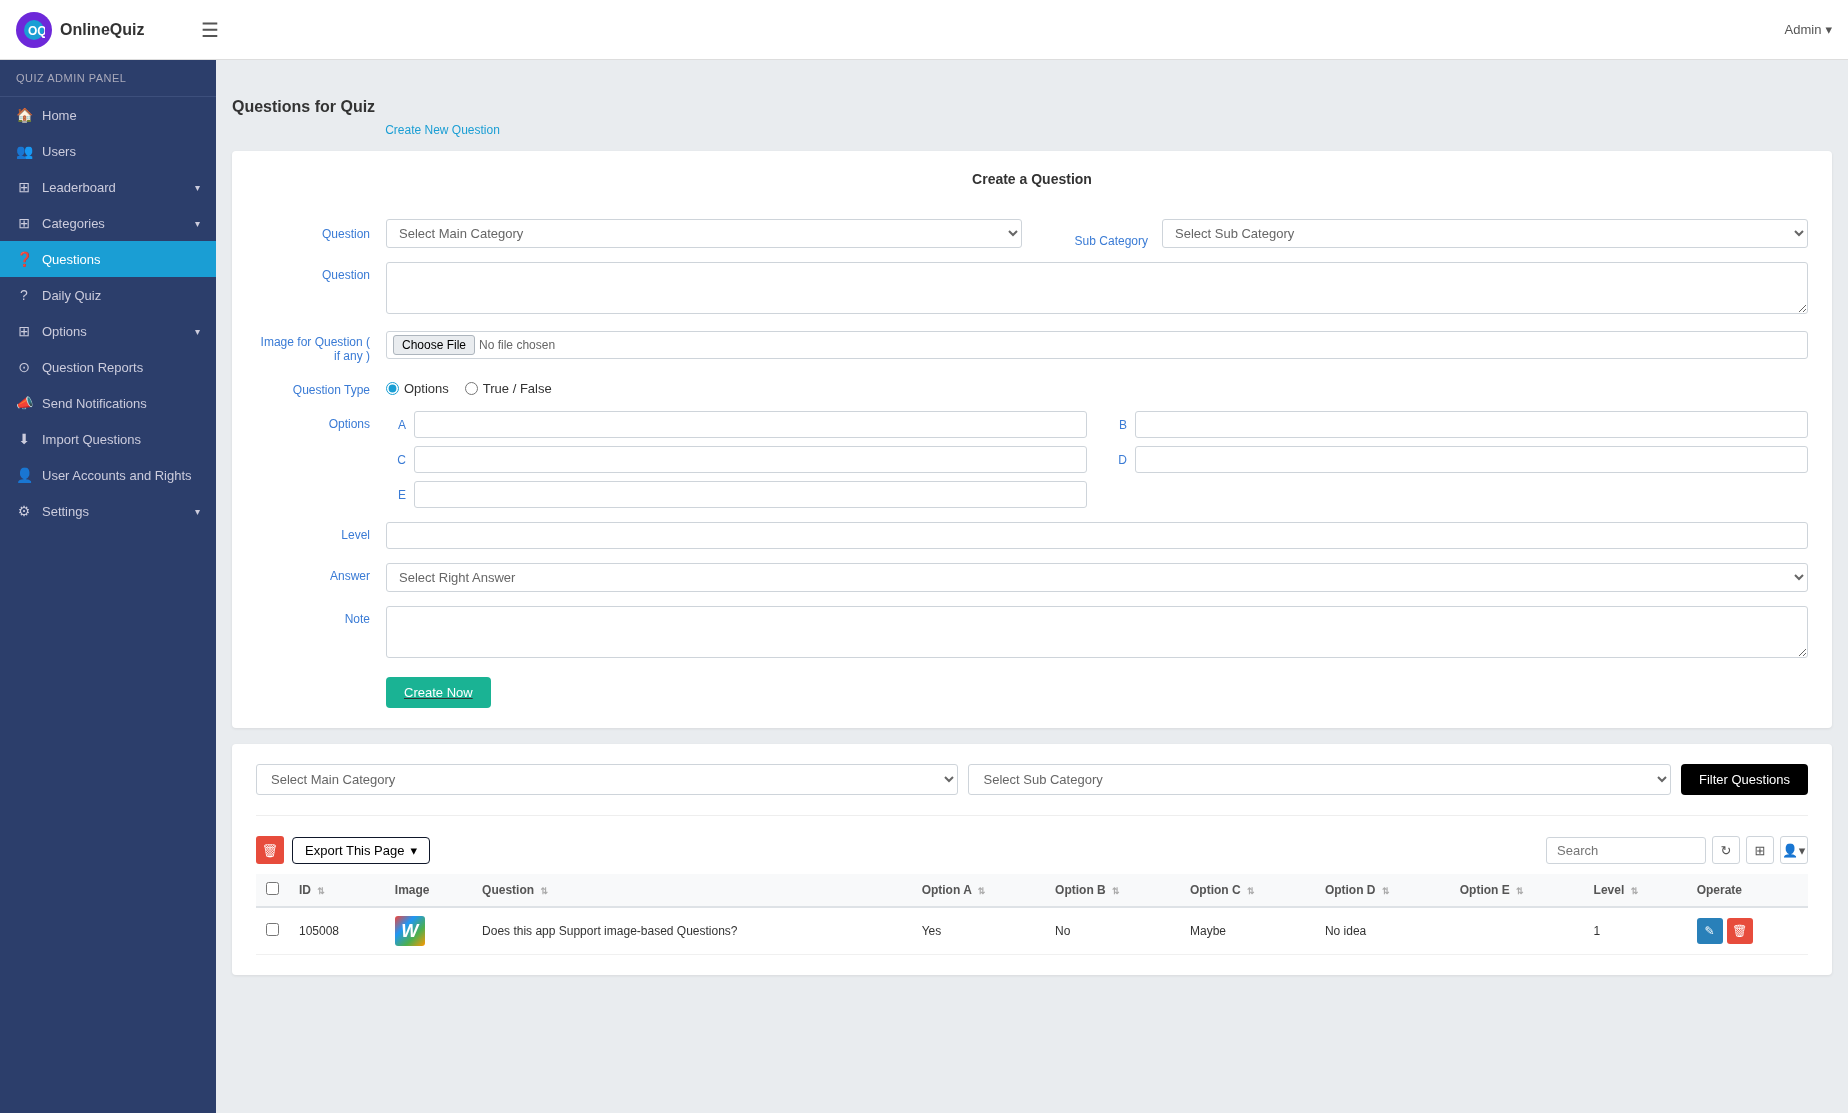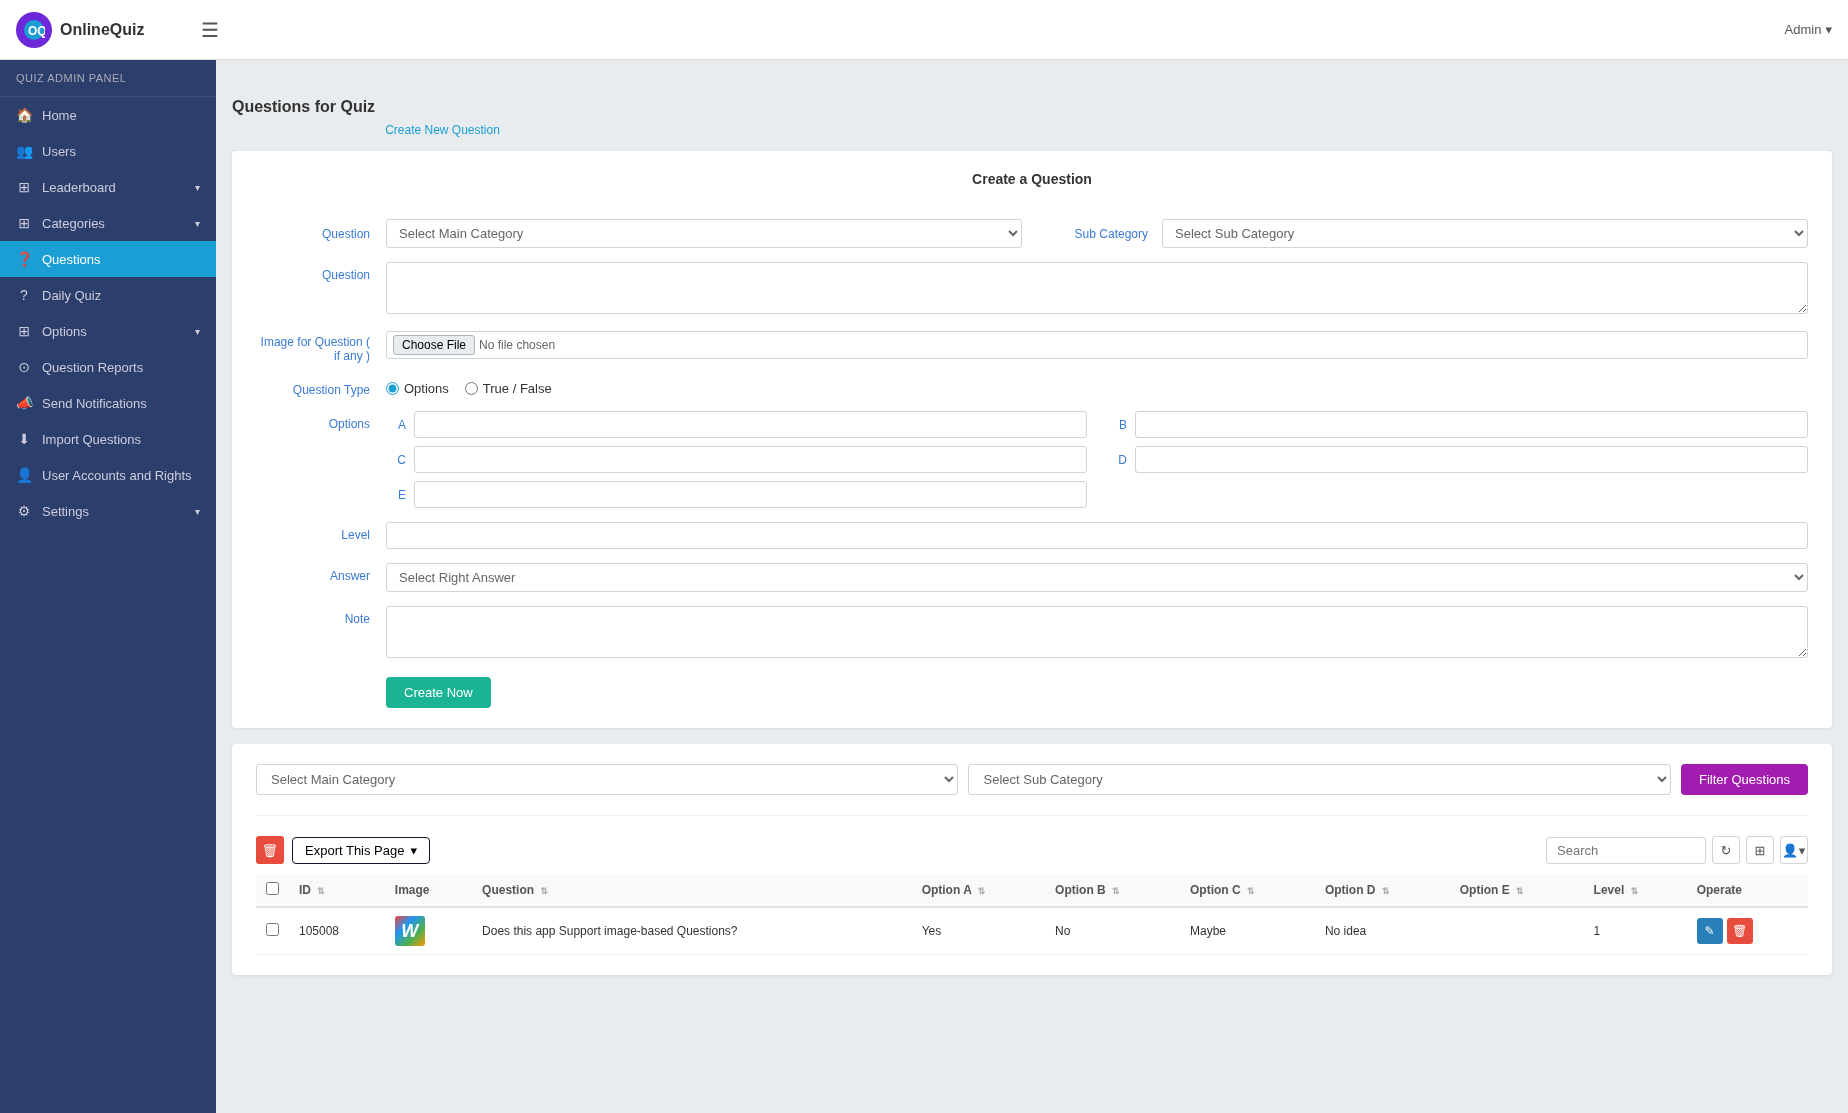--- a/index.html
+++ b/index.html
@@ -57,21 +57,21 @@
     .option-label { width: 20px; text-align: right; font-size: 12px; color: #3a7bd5; flex-shrink: 0; }
     .option-input { flex: 1; border: 1px solid #ced4da; border-radius: 3px; padding: 5px 8px; font-size: 13px; outline: none; }
 
     
     .file-input-wrapper { display: flex; align-items: center; gap: 4px; border: 1px solid #ced4da; border-radius: 3px; padding: 3px 6px; background: #fff; }
     .file-btn { background: #e9ecef; border: 1px solid #adb5bd; border-radius: 3px; padding: 2px 8px; font-size: 12px; cursor: pointer; }
     .file-name { font-size: 12px; color: #666; }
 
     
     .btn-primary { background: #1ab394; color: #fff; border: none; border-radius: 4px; padding: 8px 18px; font-size: 13px; cursor: pointer; font-weight: 500; }
-    .btn-filter { background: #a21caf; color: #fff; border: none; border-radius: 4px; padding: 8px 18px; font-size: 13px; cursor: pointer; flex: 0 0 auto; }
+    .btn-filter { background: #000000; color: #fff; border: none; border-radius: 4px; padding: 8px 18px; font-size: 13px; cursor: pointer; flex: 0 0 auto; }
     .btn-export { background: #fff; border: 1px solid #0f172a; border-radius: 4px; padding: 5px 12px; font-size: 13px; cursor: pointer; display: flex; align-items: center; gap: 6px; }
     .btn-delete-red { background: #e74c3c; color: #fff; border: none; border-radius: 3px; width: 28px; height: 28px; display: flex; align-items: center; justify-content: center; cursor: pointer; font-size: 13px; }
     .filter-row { display: flex; gap: 10px; align-items: center; }
     .filter-select { flex: 1; border: 1px solid #ced4da; border-radius: 3px; padding: 6px 10px; font-size: 13px; color: #666; background: #fff; appearance: auto; }
 
     
     .table-toolbar { display: flex; align-items: center; gap: 8px; margin-bottom: 10px; }
     .search-box { border: 1px solid #ced4da; border-radius: 3px; padding: 5px 10px; font-size: 13px; width: 160px; outline: none; }
     .toolbar-icon { background: #fff; border: 1px solid #ced4da; border-radius: 3px; width: 28px; height: 28px; display: flex; align-items: center; justify-content: center; cursor: pointer; font-size: 13px; color: #555; }
     .ml-auto { margin-left: auto; }
@@ -82,21 +82,21 @@
     th { padding: 8px 10px; text-align: left; font-weight: 600; color: #555; font-size: 12px; white-space: nowrap; }
     th .sort-icon { font-size: 9px; color: #aaa; margin-left: 3px; }
     td { padding: 8px 10px; border-bottom: 1px solid #f0f0f0; color: #333; vertical-align: middle; }
     .checkbox-col { width: 28px; }
     input[type="checkbox"] { cursor: pointer; }
 
     .operate-btns { display: flex; gap: 4px; }
     .btn-edit { background: #2980b9; color: #fff; border: none; border-radius: 3px; width: 26px; height: 26px; display: flex; align-items: center; justify-content: center; cursor: pointer; font-size: 12px; }
     .btn-del { background: #e74c3c; color: #fff; border: none; border-radius: 3px; width: 26px; height: 26px; display: flex; align-items: center; justify-content: center; cursor: pointer; font-size: 12px; }
 
-    .create-btn-row { display: flex; justify-content: flex-start; padding-left: 130px; margin-top: 16px; }
+    .create-btn-row { display: flex; justify-content: flex-start; padding-left: 130px; margin-top: 16px; text-decoration: underline; }
     .divider { margin: 20px 0; border: none; border-top: 1px solid #eee; }
   </style>
 </head>
 <body>
 
 <div class="app-wrapper">
 
   <div class="top-bar">
     <div class="logo-area">
       <div class="logo-icon">
@@ -184,21 +184,21 @@
       <div class="page-card">
         <div class="section-title">Create a Question</div>
 
         <div class="two-col-form" style="margin-bottom:14px;">
           <div class="col-left" style="align-items:center;">
             <div class="col-label">Question</div>
             <select class="form-select">
               <option>Select Main Category</option>
             </select>
           </div>
-          <div class="col-right" style="align-items:center; padding-left:20px;border-radius:6px;">
+          <div class="col-right" style="align-items:flex-end; padding-left:20px;border-radius:6px;">
             <div class="col-label" style="width:120px; text-align:right; padding-right:14px; font-size:12px; color:#3a7bd5;">Sub Category</div>
             <select class="form-select">
               <option>Select Sub Category</option>
             </select>
           </div>
         </div>
 
         <div class="form-row">
           <div class="form-label">Question</div>
           <div class="form-control">

